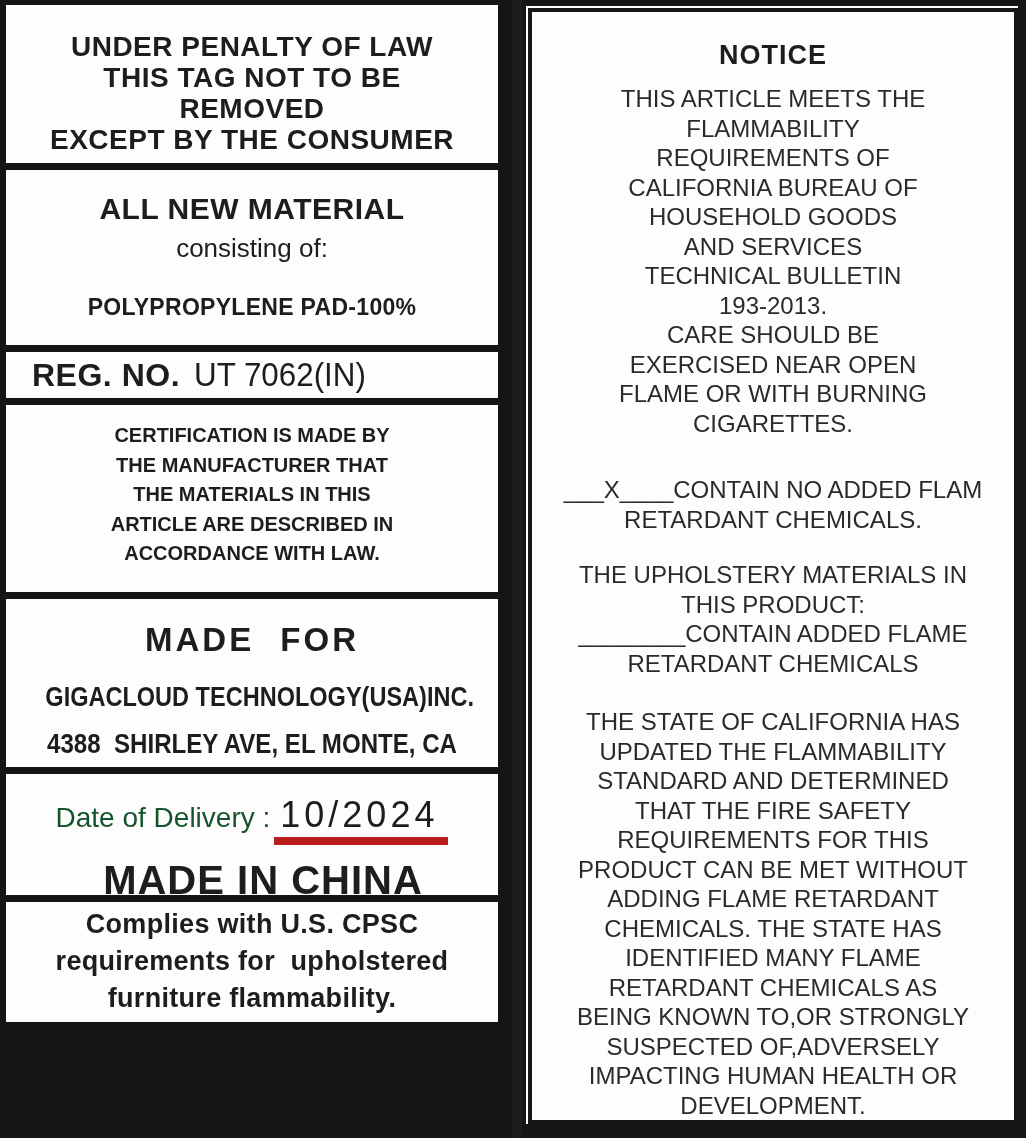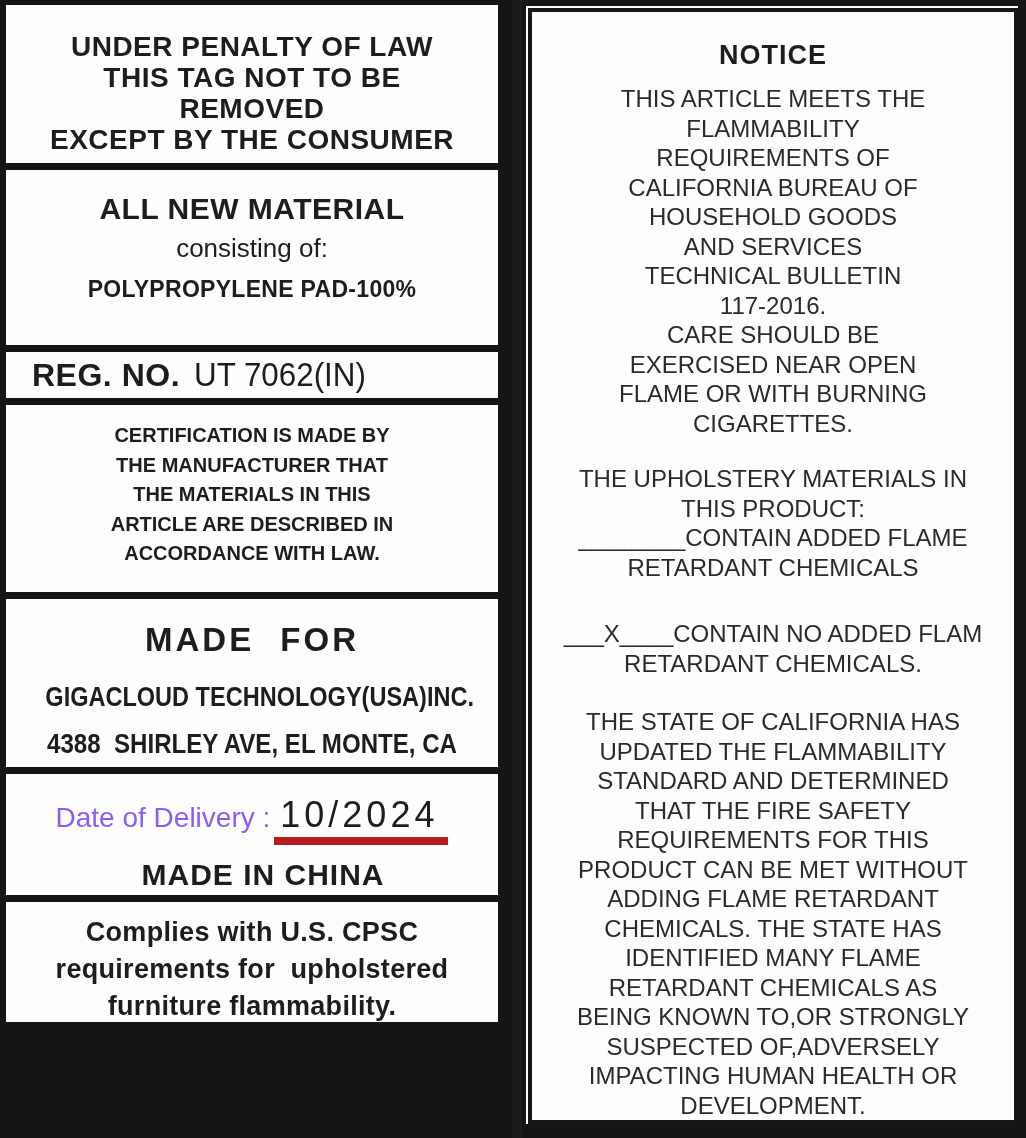--- a/index.html
+++ b/index.html
@@ -21,42 +21,42 @@
     display:flex; flex-direction:column; gap:7px;
   }
   .sec{ background:#fdfdfd; width:100%; overflow:hidden; text-align:center; }
 
   .sec-penalty{ height:158px; padding-top:26px; }
   .penalty-text{ font-weight:bold; font-size:28px; line-height:31px; letter-spacing:.5px; }
 
   .sec-material{ height:175px; padding-top:22px; }
   .material-heading{ font-weight:bold; font-size:30px; letter-spacing:.5px; }
   .material-sub{ font-weight:normal; font-size:26px; margin-top:7px; }
-  .material-contents{ font-weight:bold; font-size:23px; margin-top:12px; letter-spacing:.3px; }
+  .material-contents{ font-weight:bold; font-size:23px; margin-top:30px; letter-spacing:.3px; }
 
   .sec-reg{ height:46px; display:flex; align-items:center; padding-left:26px; text-align:right; }
   .reg-label{ font-weight:bold; font-size:32px; letter-spacing:.5px; }
   .reg-value{ font-size:33px; margin-left:14px; transform:scaleX(.95); transform-origin:left center; display:inline-block; }
 
   .sec-cert{ height:187px; padding-top:16px; }
   .cert-text{ font-weight:bold; font-size:20px; line-height:29.5px; }
 
   .sec-madefor{ height:168px; padding-top:22px; }
   .madefor-heading{ font-weight:bold; font-size:33px; letter-spacing:3px; word-spacing:14px; }
   .company-line{ font-weight:bold; font-size:28px; margin-top:22px; white-space:nowrap; transform:scaleX(.84); transform-origin:50% 50%; }
   .address-line{ font-weight:bold; font-size:28px; margin-top:15px; white-space:nowrap; transform:scaleX(.86); transform-origin:50% 50%; }
   .zip-line{ font-weight:normal; font-size:28px; margin-top:15px; letter-spacing:1px;padding-left:36px; }
 
   .sec-date{ height:121px; padding-top:20px; }
   .date-row{ display:flex; justify-content:center; align-items:baseline; }
-  .date-label{ font-size:28px; color:#8b5cf6; }
+  .date-label{ font-size:28px; color:#14532d; }
   .date-value{ font-size:36px; letter-spacing:4px; border-bottom:8px solid #b91c1c; padding:0 10px 1px 6px; margin-left:4px; }
-  .origin-line{ font-weight:bold; font-size:30px; letter-spacing:1px; margin-top:13px;padding-left:22px; }
+  .origin-line{ font-weight:bold; font-size:40px; letter-spacing:1px; margin-top:13px;padding-left:22px; }
 
-  .sec-cpsc{ height:120px; padding-top:12px; }
+  .sec-cpsc{ height:120px; padding-top:4px; }
   .cpsc-text{ font-weight:bold; font-size:27px; line-height:37px; letter-spacing:.3px; }
 
   
   .right-card{
     position:absolute; left:522px; top:0; width:504px; height:1138px;
     background:#151515;
     padding:6px 8px 14px 4px;
   }
   .right-edge{ background:#fdfdfd; width:100%; height:100%; padding:2px 0 0 2px; }
   .right-inner{
@@ -132,33 +132,33 @@
 
       <div class="notice-title">NOTICE</div>
 
       <div class="pre notice-para para-meets">THIS ARTICLE MEETS THE
 FLAMMABILITY
 REQUIREMENTS OF
 CALIFORNIA BUREAU OF
 HOUSEHOLD GOODS
 AND SERVICES
 TECHNICAL BULLETIN
-117-2016.
+193-2013.
 CARE SHOULD BE
 EXERCISED NEAR OPEN
 FLAME OR WITH BURNING
 CIGARETTES.</div>
 
+      <div class="pre notice-para para-contain-no">___X____CONTAIN NO ADDED FLAM
+RETARDANT CHEMICALS.</div>
+
       <div class="pre notice-para para-materials">THE UPHOLSTERY MATERIALS IN
 THIS PRODUCT:
 ________CONTAIN ADDED FLAME
 RETARDANT CHEMICALS</div>
-
-      <div class="pre notice-para para-contain-no">___X____CONTAIN NO ADDED FLAM
-RETARDANT CHEMICALS.</div>
 
       <div class="pre notice-para para-state">THE STATE OF CALIFORNIA HAS
 UPDATED THE FLAMMABILITY
 STANDARD AND DETERMINED
 THAT THE FIRE SAFETY
 REQUIREMENTS FOR THIS
 PRODUCT CAN BE MET WITHOUT
 ADDING FLAME RETARDANT
 CHEMICALS. THE STATE HAS
 IDENTIFIED MANY FLAME

